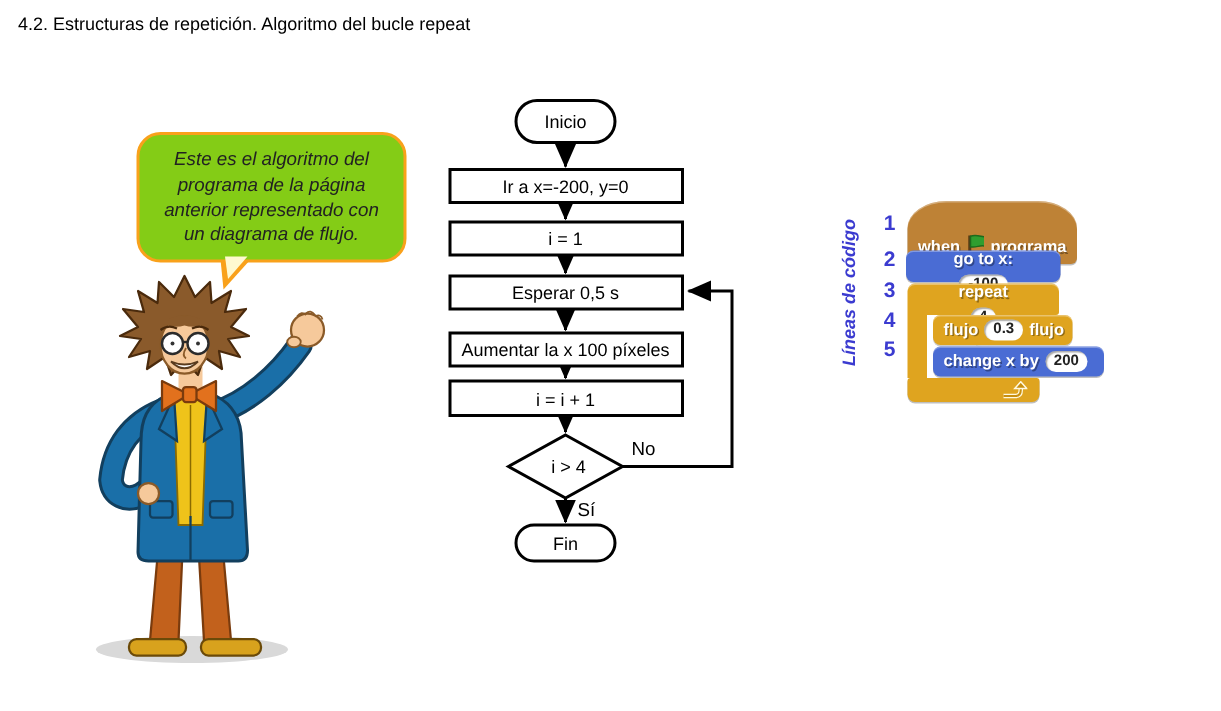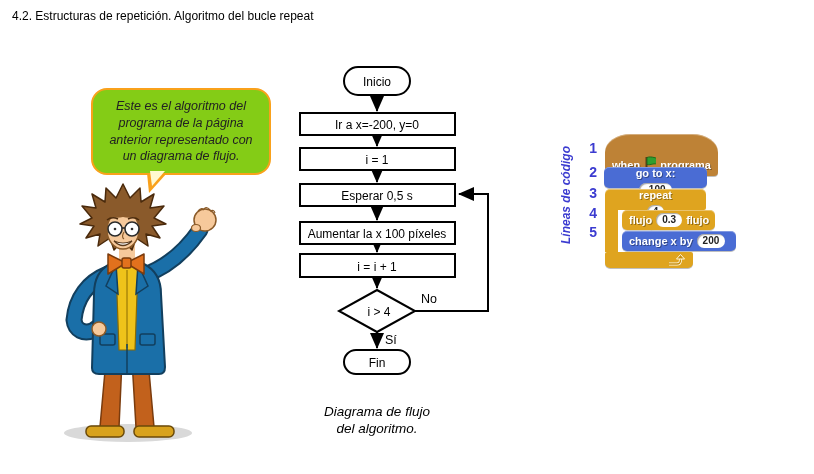--- a/index.html
+++ b/index.html
@@ -172,22 +172,20 @@
     <polygon points="97,230 135,251 97,272 59,251" fill="#fff" stroke="#000" stroke-width="2"></polygon>
     <text x="99" y="255.5" text-anchor="middle" fill="#000">i &gt; 4</text>
 
     <text x="141" y="243" fill="#000" font-size="12.5">No</text>
     <text x="105" y="284" fill="#000" font-size="12.5">Sí</text>
 
     <rect x="64" y="290" width="66" height="24" rx="12" fill="#fff" stroke="#000" stroke-width="2"></rect>
     <text x="97" y="306.5" text-anchor="middle" fill="#000">Fin</text>
   </svg>
 
-  <div class="flow-caption">Diagrama de flujo
-del algoritmo.</div>
 
   <div class="scratch">
     <div class="vlabel">Líneas de código</div>
     <div class="lnum n1">1</div>
     <div class="lnum n2">2</div>
     <div class="lnum n3">3</div>
     <div class="lnum n4">4</div>
     <div class="lnum n5">5</div>
 
     <div class="sblock hat">

